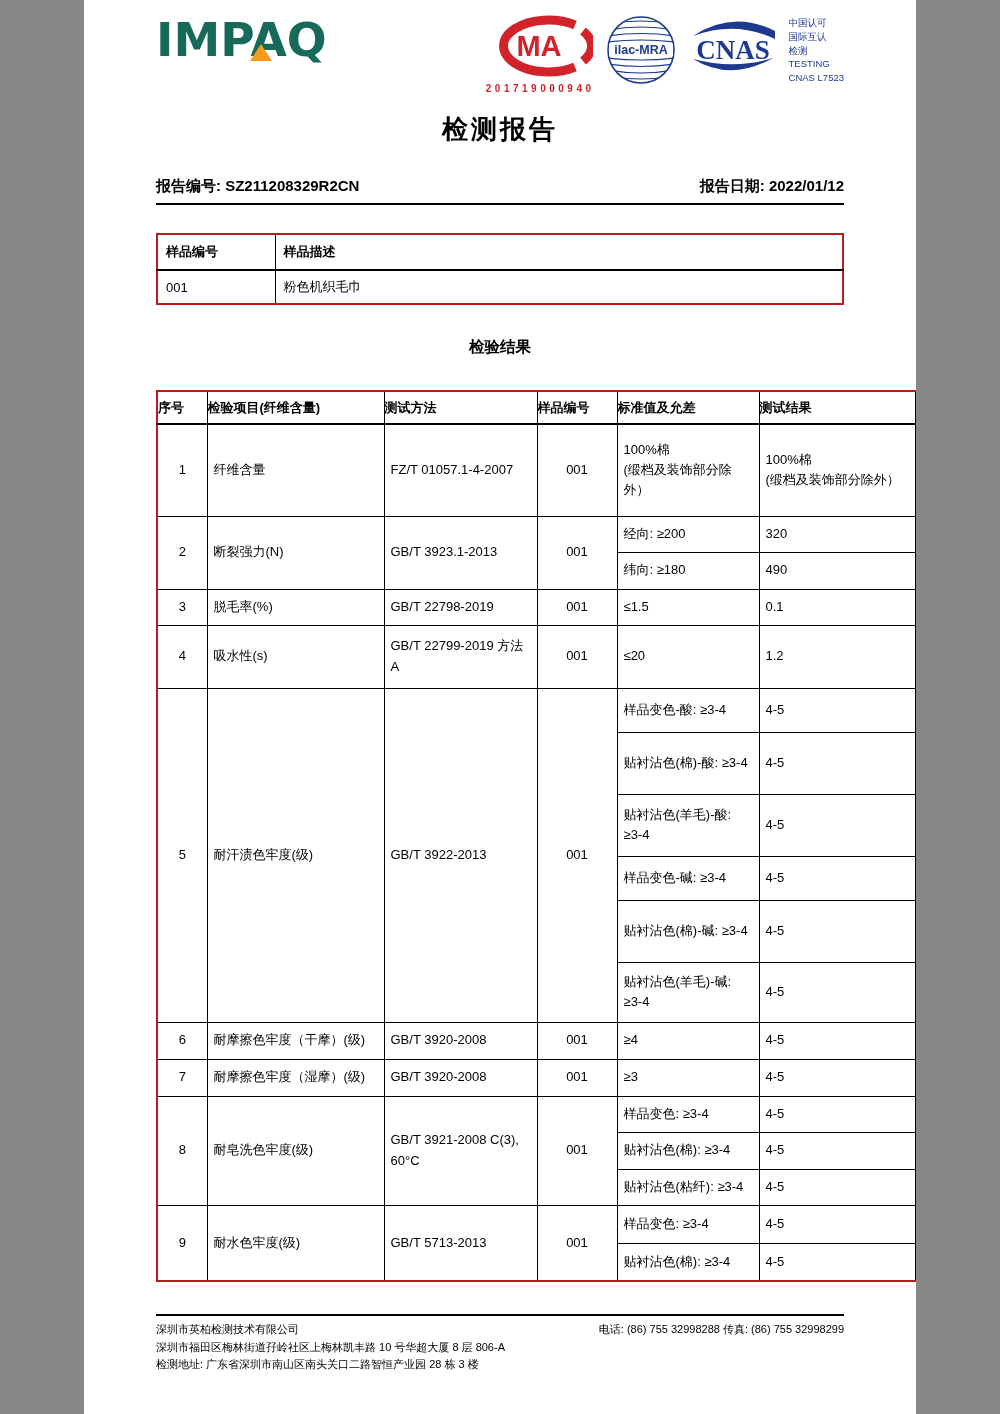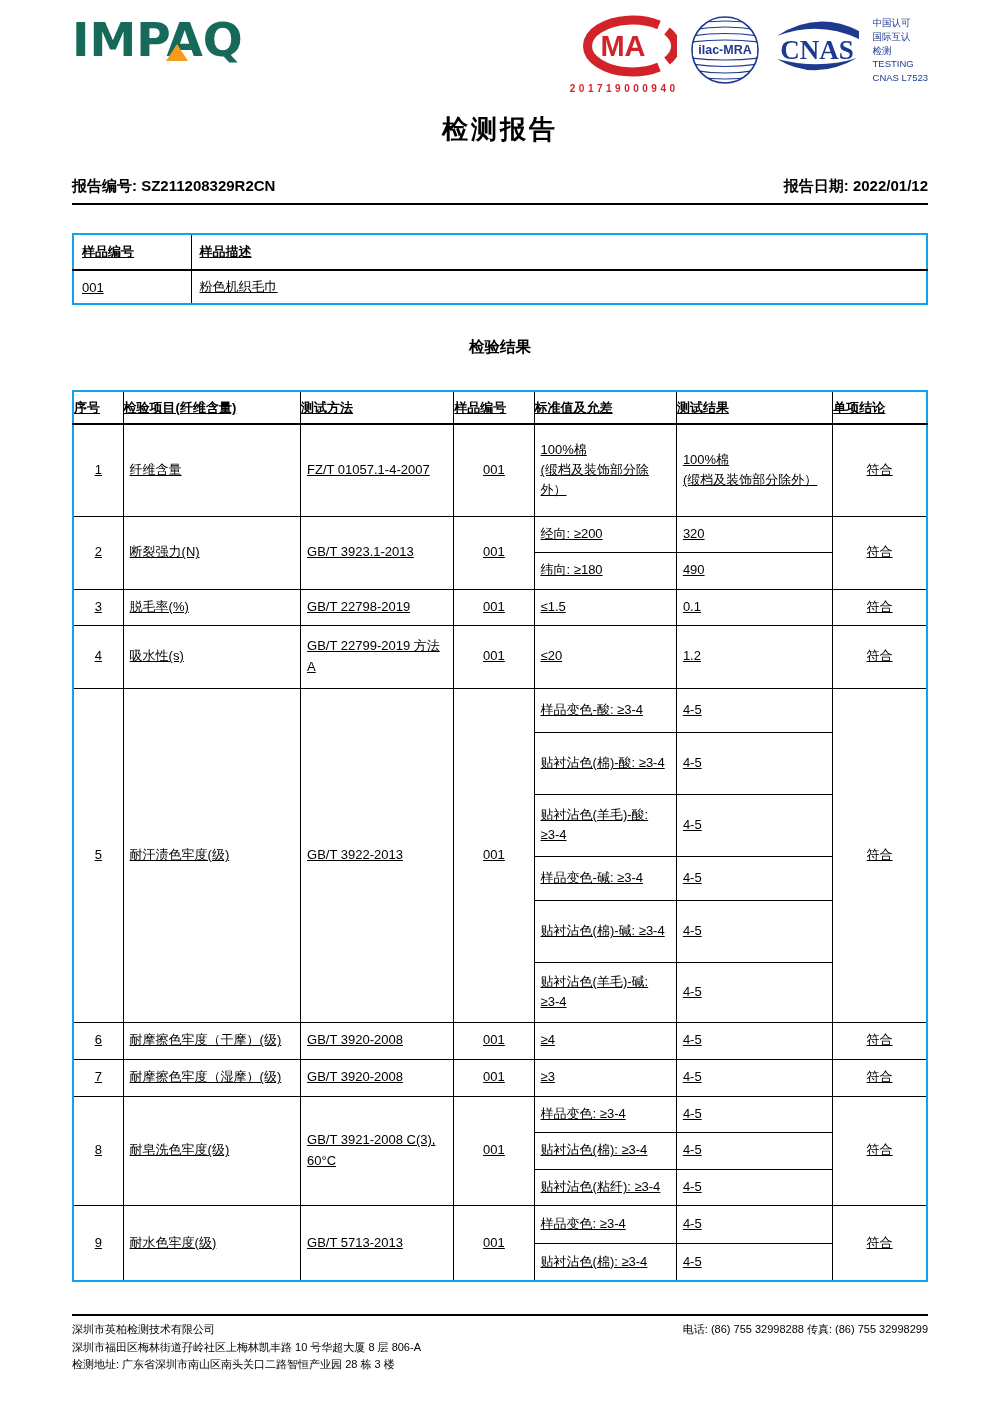--- a/index.html
+++ b/index.html
@@ -1,18 +1,18 @@
 <!DOCTYPE html>
 <html><head>
 <meta charset="utf-8">
 <style>
   * { box-sizing: border-box; margin: 0; padding: 0; }
   html,body { background:#888; }
   .page {
-    width: 1000px; height: 1414px; margin: 0 auto; background: #fff;
+    width: 832px; height: 1414px; margin: 0 auto; background: #fff;
     font-family: "Liberation Sans", "DejaVu Sans", sans-serif; color: #000;
     position: relative; overflow: hidden;
   }
   .content { padding: 12px 72px 0 72px; }
 
   
   .hdr { display: flex; justify-content: space-between; align-items: flex-start; height: 92px; }
   .brand { position: relative; margin-top: 4px; }
   .brand-text {
     font-size: 47px; font-weight: bold; color: #17695a; line-height: 1;
@@ -31,21 +31,21 @@
   
   .title { text-align: center; font-size: 26px; font-weight: bold; letter-spacing: 3px; margin-top: 8px; }
   .repline {
     display: flex; justify-content: space-between; margin-top: 30px;
     font-size: 15px; font-weight: bold; padding-bottom: 7px; border-bottom: 2px solid #000;
   }
   .sec-title { text-align: center; font-size: 15.5px; font-weight: bold; margin-top: 24px; }
 
   
   table { border-collapse: collapse; width: 100%; table-layout: fixed; }
-  .tbl { border: 2px solid #0ea5e9; text-decoration: underline; }
+  .tbl { border: 2px solid #b91c1c; }
   .tbl th, .tbl td { border: 1px solid #000; font-size: 13px; vertical-align: middle; }
   .tbl th { font-weight: bold; }
 
   .sample { margin-top: 28px; }
   .sample th { text-align: left; padding: 8px 8px; height: 35px; border-bottom: 2px solid #000; }
   .sample td { text-align: left; padding: 7px 8px; height: 33px; }
 
   .results { margin-top: 32px; }
   .results thead th { text-align: left; height: 33px; border-bottom: 2px solid #000; font-size: 13px; }
   .results td { padding: 3px 6px; line-height: 1.55; }

